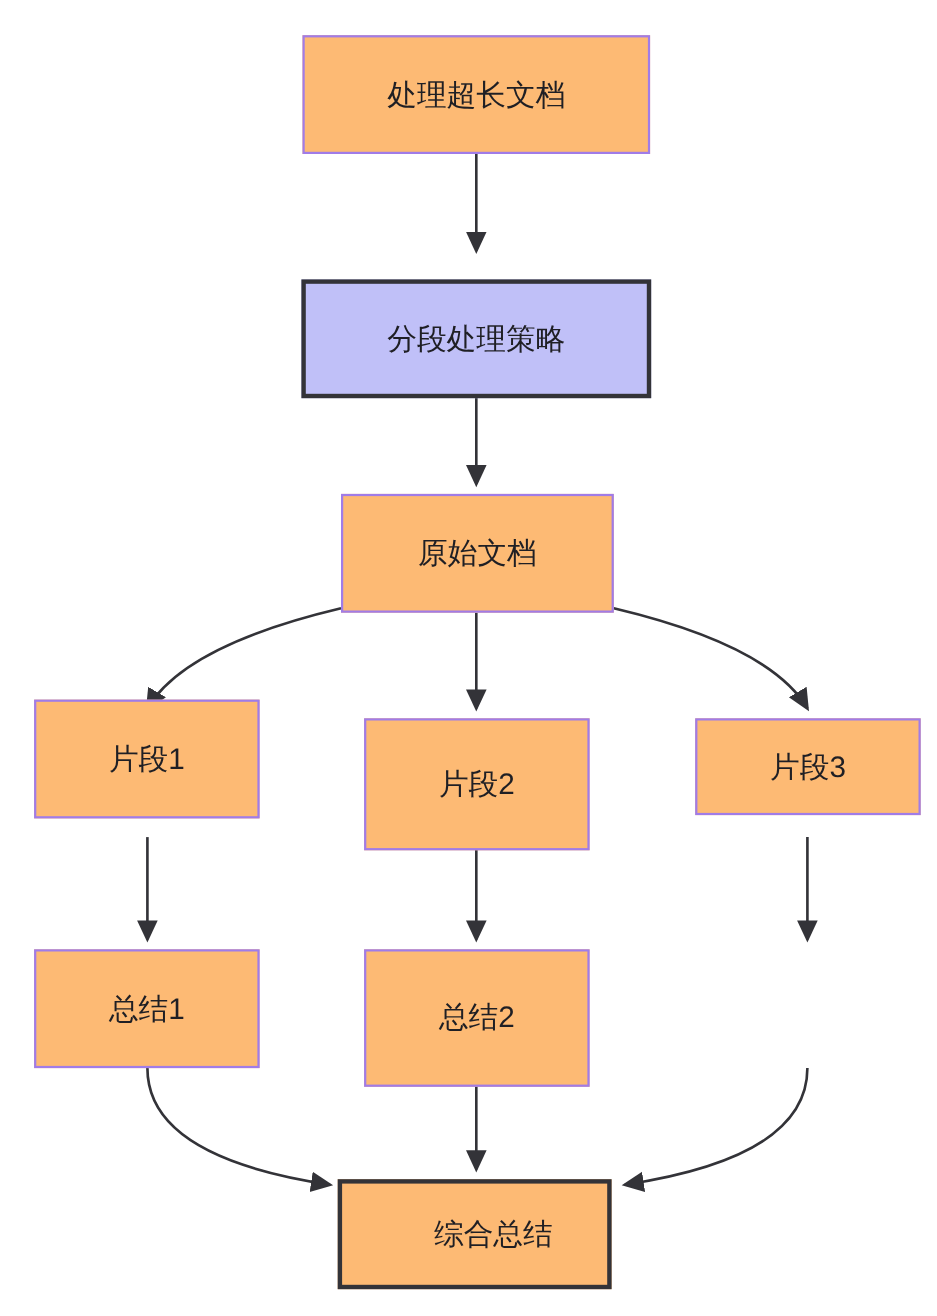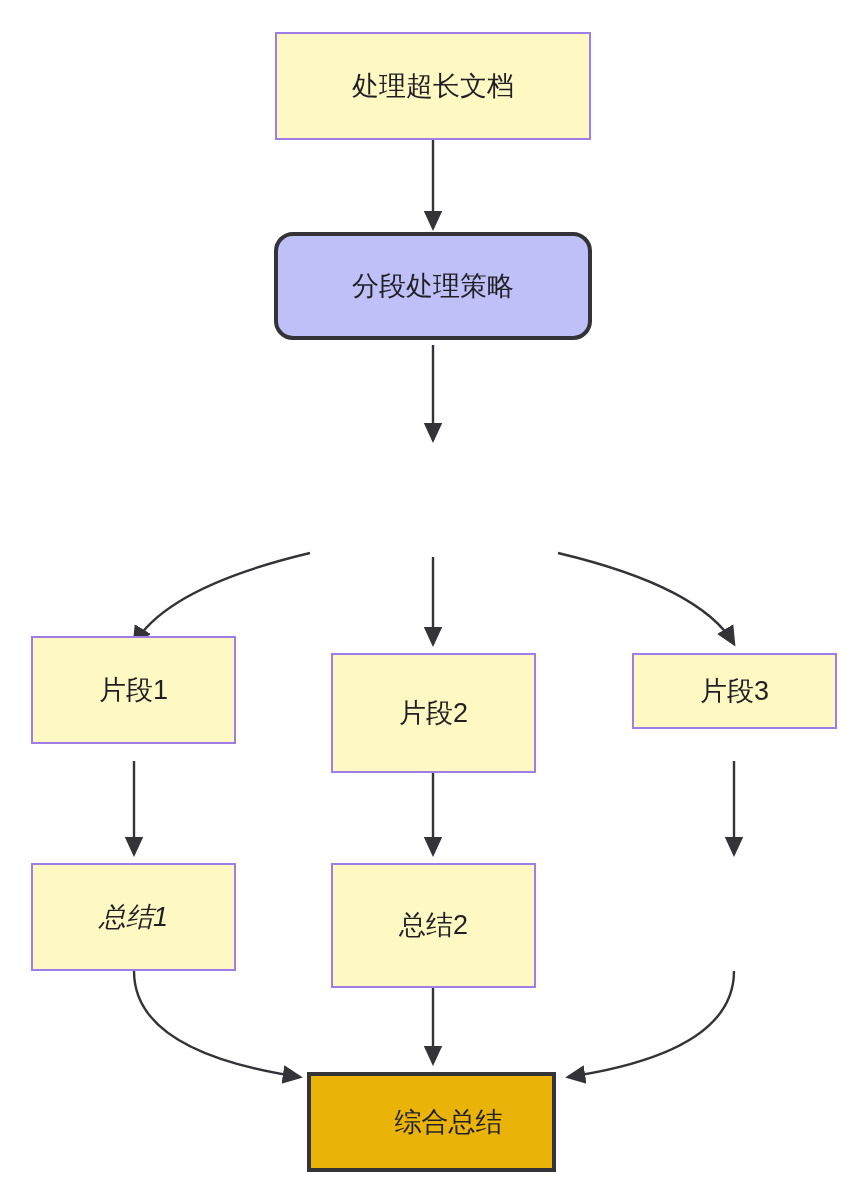--- a/index.html
+++ b/index.html
@@ -30,31 +30,31 @@
     box-sizing: border-box;
     display: flex;
     align-items: center;
     justify-content: center;
     text-align: center;
     line-height: 1.2;
     color: #1f1f24;
     white-space: nowrap;
   }
   .node-default {
-    background: #fef9c3;
+    background: #fdba74;
     border: 2px solid #a07ce8;
     font-size: 27px;
   }
   .node-emphasis {
     background: #c0c0f8;
     border: 4px solid #333338;
     font-size: 27px;
   }
   .node-result {
-    background: #eab308;
+    background: #fdba74;
     border: 4px solid #333338;
     font-size: 27px;
     padding-left: 34px;
   }
   .node-label {
     display: block;
     padding: 0 6px;
   }
 </style>
 </head>
@@ -89,38 +89,41 @@
 
     <path d="M433,971 L433,1063" fill="none" stroke="#333338" stroke-width="2.4" marker-end="url(#arrowhead)"></path>
 
     <path d="M734,971 C734,1030 668,1062 568,1077" fill="none" stroke="#333338" stroke-width="2.4" marker-end="url(#arrowhead)"></path>
   </svg>
 
   <div class="node node-default" style="left:275px; top:32px; width:316px; height:108px;">
     <span class="node-label">处理超长文档</span>
   </div>
 
-  <div class="node node-emphasis" style="left:274px; top:232px; width:318px; height:108px;border-radius:19px;">
+  <div class="node node-emphasis" style="left:274px; top:254px; width:318px; height:108px;">
     <span class="node-label">分段处理策略</span>
   </div>
 
+  <div class="node node-default" style="left:310px; top:449px; width:248px; height:108px;">
+    <span class="node-label">原始文档</span>
+  </div>
 
   <div class="node node-default" style="left:31px; top:636px; width:205px; height:108px;">
     <span class="node-label">片段1</span>
   </div>
 
   <div class="node node-default" style="left:331px; top:653px; width:205px; height:120px;">
     <span class="node-label">片段2</span>
   </div>
 
-  <div class="node node-default" style="left:632px; top:653px; width:205px; height:76px;">
+  <div class="node node-default" style="left:632px; top:653px; width:205px; height:88px;">
     <span class="node-label">片段3</span>
   </div>
 
-  <div class="node node-default" style="left:31px; top:863px; width:205px; height:108px;font-style:italic;">
+  <div class="node node-default" style="left:31px; top:863px; width:205px; height:108px;">
     <span class="node-label">总结1</span>
   </div>
 
   <div class="node node-default" style="left:331px; top:863px; width:205px; height:125px;">
     <span class="node-label">总结2</span>
   </div>
 
 
   <div class="node node-result" style="left:307px; top:1072px; width:249px; height:100px;">
     <span class="node-label">综合总结</span>

